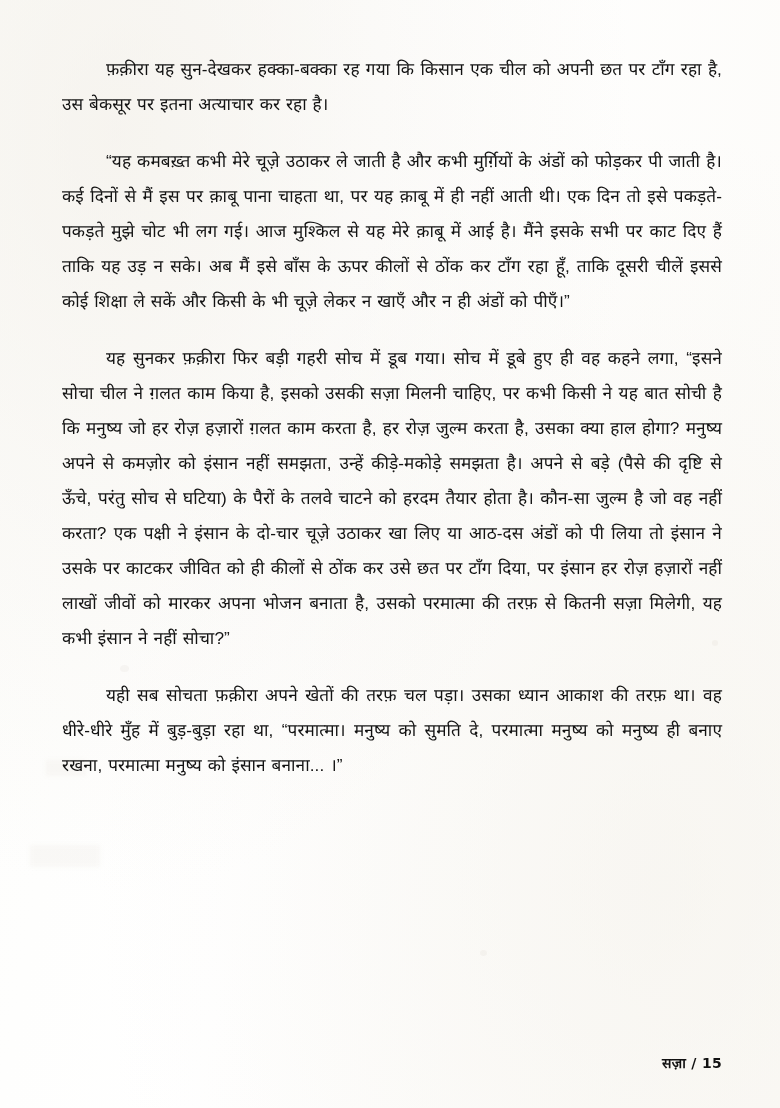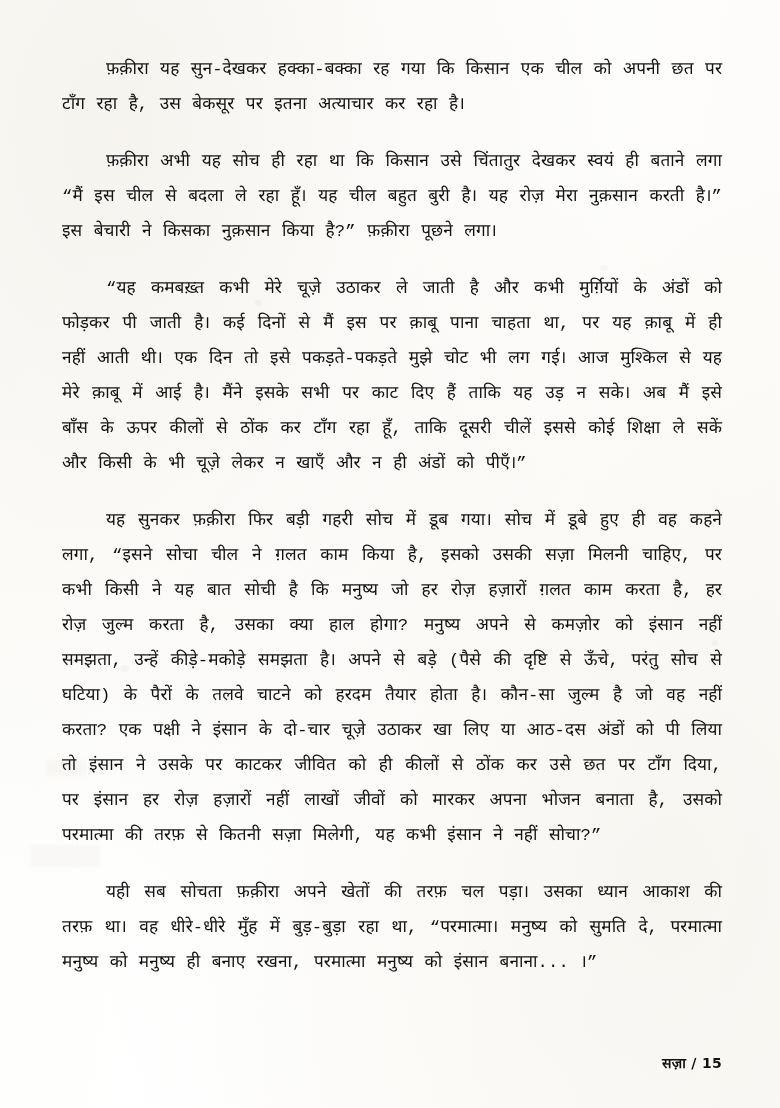--- a/index.html
+++ b/index.html
@@ -30,21 +30,21 @@
     width: 660px;
   }
   p.para {
     margin: 0 0 22px 0;
     text-align: justify;
     text-align-last: left;
     text-indent: 44px;
     font-size: 17.2px;
     line-height: 35px;
     color: #121212;
-    font-family: Liberation Mono, monospace;
+    font-family: Liberation Sans, sans-serif;
     font-weight: 400;
     letter-spacing: 0.1px;
     word-spacing: 1px;
   }
   p.para:last-child {
     margin-bottom: 0;
   }
   .footer {
     position: absolute;
     right: 58px;
@@ -77,21 +77,20 @@
   <div class="smudge" style="left:30px; top:845px; width:70px; height:22px;"></div>
   <div class="smudge" style="left:46px; top:760px; width:40px; height:16px;"></div>
   <div class="speckle" style="left:600px; top:265px; width:8px; height:6px;"></div>
   <div class="speckle" style="left:255px; top:300px; width:7px; height:6px;"></div>
   <div class="speckle" style="left:712px; top:640px; width:6px; height:6px;"></div>
   <div class="speckle" style="left:120px; top:665px; width:9px; height:7px;"></div>
   <div class="speckle" style="left:480px; top:950px; width:7px; height:6px;"></div>
 
   <div class="text-column">
     <p class="para">फ़क़ीरा यह सुन-देखकर हक्का-बक्का रह गया कि किसान एक चील को अपनी छत पर टाँग रहा है, उस बेकसूर पर इतना अत्याचार कर रहा है।</p>
-    <p class="para">फ़क़ीरा अभी यह सोच ही रहा था कि किसान उसे चिंतातुर देखकर स्वयं ही बताने लगा “मैं इस चील से बदला ले रहा हूँ। यह चील बहुत बुरी है। यह रोज़ मेरा नुक़सान करती है।” इस बेचारी ने किसका नुक़सान किया है?” फ़क़ीरा पूछने लगा।</p>
     <p class="para">“यह कमबख़्त कभी मेरे चूज़े उठाकर ले जाती है और कभी मुर्ग़ियों के अंडों को फोड़कर पी जाती है। कई दिनों से मैं इस पर क़ाबू पाना चाहता था, पर यह क़ाबू में ही नहीं आती थी। एक दिन तो इसे पकड़ते-पकड़ते मुझे चोट भी लग गई। आज मुश्किल से यह मेरे क़ाबू में आई है। मैंने इसके सभी पर काट दिए हैं ताकि यह उड़ न सके। अब मैं इसे बाँस के ऊपर कीलों से ठोंक कर टाँग रहा हूँ, ताकि दूसरी चीलें इससे कोई शिक्षा ले सकें और किसी के भी चूज़े लेकर न खाएँ और न ही अंडों को पीएँ।”</p>
     <p class="para">यह सुनकर फ़क़ीरा फिर बड़ी गहरी सोच में डूब गया। सोच में डूबे हुए ही वह कहने लगा, “इसने सोचा चील ने ग़लत काम किया है, इसको उसकी सज़ा मिलनी चाहिए, पर कभी किसी ने यह बात सोची है कि मनुष्य जो हर रोज़ हज़ारों ग़लत काम करता है, हर रोज़ जुल्म करता है, उसका क्या हाल होगा? मनुष्य अपने से कमज़ोर को इंसान नहीं समझता, उन्हें कीड़े-मकोड़े समझता है। अपने से बड़े (पैसे की दृष्टि से ऊँचे, परंतु सोच से घटिया) के पैरों के तलवे चाटने को हरदम तैयार होता है। कौन-सा जुल्म है जो वह नहीं करता? एक पक्षी ने इंसान के दो-चार चूज़े उठाकर खा लिए या आठ-दस अंडों को पी लिया तो इंसान ने उसके पर काटकर जीवित को ही कीलों से ठोंक कर उसे छत पर टाँग दिया, पर इंसान हर रोज़ हज़ारों नहीं लाखों जीवों को मारकर अपना भोजन बनाता है, उसको परमात्मा की तरफ़ से कितनी सज़ा मिलेगी, यह कभी इंसान ने नहीं सोचा?”</p>
     <p class="para">यही सब सोचता फ़क़ीरा अपने खेतों की तरफ़ चल पड़ा। उसका ध्यान आकाश की तरफ़ था। वह धीरे-धीरे मुँह में बुड़-बुड़ा रहा था, “परमात्मा। मनुष्य को सुमति दे, परमात्मा मनुष्य को मनुष्य ही बनाए रखना, परमात्मा मनुष्य को इंसान बनाना... ।”</p>
   </div>
 
   <div class="footer">सज़ा / 15</div>
 
 </div>
 
 </body></html>

